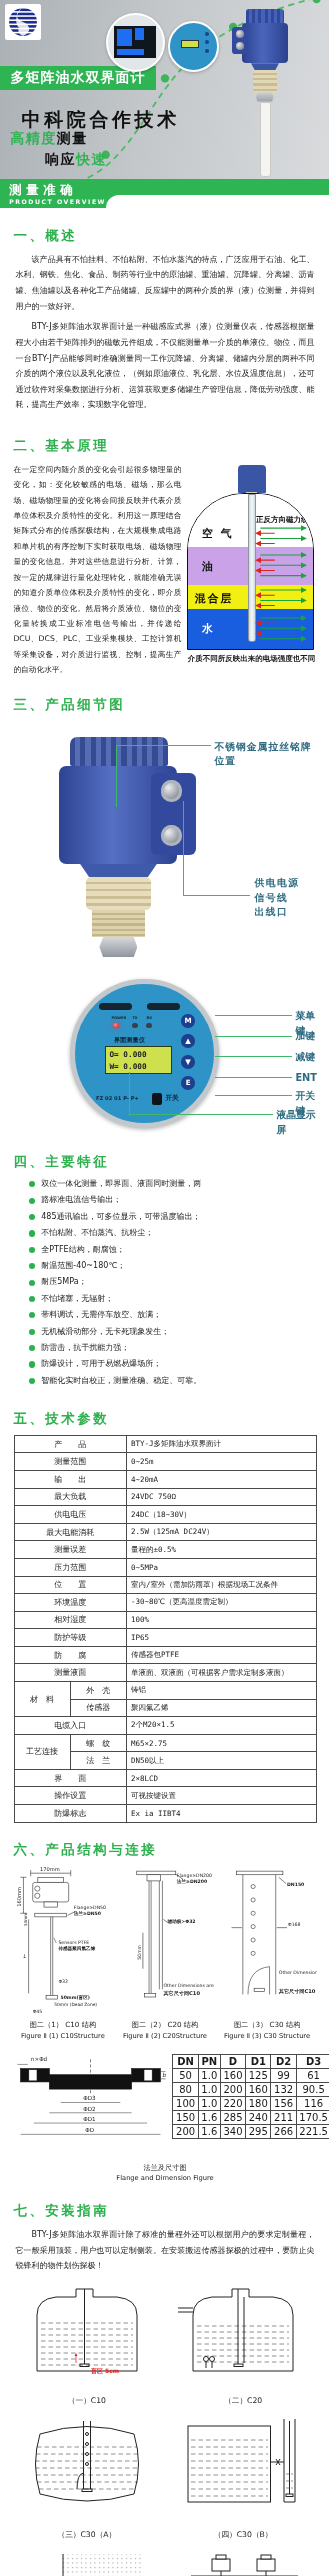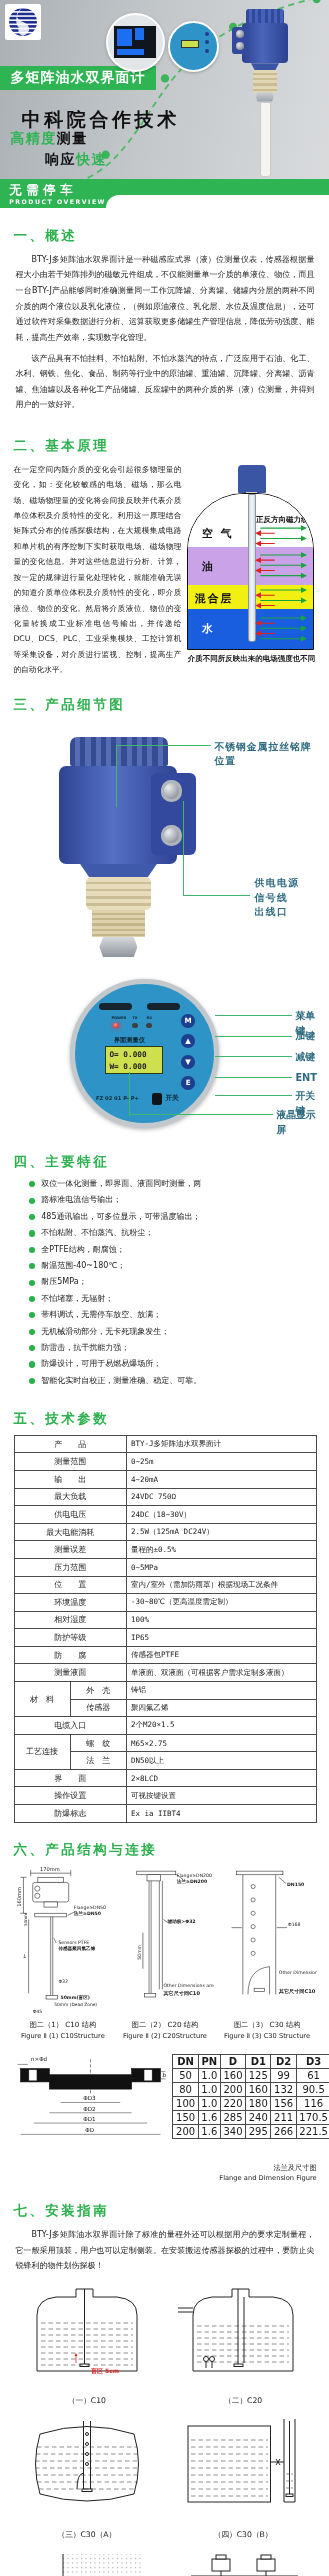--- a/index.html
+++ b/index.html
@@ -75,21 +75,21 @@
   .h-thread2{position:absolute;left:33px;top:173px;width:53px;height:27px;background:repeating-linear-gradient(180deg,#ded2ac 0 3.1px,#c2b589 3.1px 5.2px);}
   .h-nut{position:absolute;left:40px;top:200px;width:38px;height:20.6px;background:linear-gradient(180deg,#d6d9dd,#8f959e);clip-path:polygon(10% 0,90% 0,100% 50%,90% 100%,10% 100%,0 50%);}
   .ann{position:absolute;font-size:9.8px;font-weight:bold;color:#2e6b80;line-height:1.45;}
   .aline{position:absolute;background:#3cb868;}
   .panelfig{position:relative;height:155px;}
   .panel{position:absolute;left:57px;top:0;width:139px;height:139px;border-radius:50%;background:#2e93c6;border:5.2px solid #c3c8cd;box-shadow:0 1.5px 4.1px rgba(0,0,0,.3);}
   .slot{position:absolute;top:18.5px;width:33px;height:7.2px;background:#15242e;border-radius:4.1px;}
   .led{position:absolute;top:39px;width:5.2px;height:5.2px;border-radius:50%;}
   .ledlbl{position:absolute;top:32px;font-size:3.6px;color:#0e2733;font-weight:bold;}
   .ptitle{position:absolute;left:0;right:31px;top:52px;text-align:center;font-size:6.2px;font-weight:bold;color:#0e2733;}
-  .lcd{position:absolute;left:30px;top:62px;width:58px;height:28px;background:#cfe04e;border:1.5px solid #2a3a12;font-family:"DejaVu Sans Mono","Liberation Mono",monospace;font-size:7.7px;font-weight:bold;color:#222;padding:2.1px 3.1px;box-sizing:border-box;line-height:1.45;}
+  .lcd{position:absolute;left:30px;top:62px;width:67px;height:28px;background:#cfe04e;border:1.5px solid #2a3a12;font-family:"DejaVu Sans Mono","Liberation Mono",monospace;font-size:7.7px;font-weight:bold;color:#222;padding:2.1px 3.1px;box-sizing:border-box;line-height:1.45;}
   .pbtn{position:absolute;right:19.6px;width:13.4px;height:13.4px;border-radius:50%;background:#1d3f8f;color:#fff;text-align:center;line-height:13.4px;font-size:7.2px;font-weight:bold;}
   .pswitch{position:absolute;left:77px;top:109px;width:9.3px;height:11.3px;background:#101418;border-radius:2.1px;}
   .pcode{position:absolute;left:20.6px;top:111px;font-size:5.2px;font-weight:bold;color:#0e2733;}
   .pswlbl{position:absolute;left:90px;top:110px;font-size:6.7px;font-weight:bold;color:#0e2733;}
 
   
   .features{list-style:none;margin:2.1px 0 0 15.5px;padding:0;}
   .features li{display:flex;align-items:flex-start;font-size:8px;line-height:1.6;margin-bottom:3.6px;}
   .features .dot{flex:none;width:6.2px;height:6.2px;border-radius:50%;background:#27b24a;margin:3.1px 6.2px 0 0;}
 
@@ -176,28 +176,28 @@
           <i style="top:15.5px;"></i>
         </div>
       <div class="dev-neck"></div>
         <div class="dev-thread"></div>
         <div class="dev-nut"></div>
         <div class="dev-probe"></div>
     </div>
   </div>
 
   <div class="band">
-    <div class="zh">无需停车</div>
+    <div class="zh">测量准确</div>
     <div class="en">PRODUCT OVERVIEW</div>
   </div>
 
   <div class="sec">
     <div class="sec-h">一、概述</div>
+    <p class="para">该产品具有不怕挂料、不怕粘附、不怕水蒸汽的特点，广泛应用于石油、化工、水利、钢铁、焦化、食品、制药等行业中的原油罐、重油罐、沉降罐、分离罐、沥青罐、焦油罐以及各种化工产品储罐、反应罐中的两种介质的界（液）位测量，并得到用户的一致好评。</p>
     <p class="para">BTY-J多矩阵油水双界面计是一种磁感应式界（液）位测量仪表，传感器根据量程大小由若干矩阵排列的磁敏元件组成，不仅能测量单一介质的单液位、物位，而且一台BTY-J产品能够同时准确测量同一工作沉降罐、分离罐、储罐内分层的两种不同介质的两个液位以及乳化液位，（例如原油液位、乳化层、水位及温度信息），还可通过软件对采集数据进行分析、运算获取更多储罐生产管理信息，降低劳动强度、能耗，提高生产效率，实现数字化管理。</p>
-    <p class="para">该产品具有不怕挂料、不怕粘附、不怕水蒸汽的特点，广泛应用于石油、化工、水利、钢铁、焦化、食品、制药等行业中的原油罐、重油罐、沉降罐、分离罐、沥青罐、焦油罐以及各种化工产品储罐、反应罐中的两种介质的界（液）位测量，并得到用户的一致好评。</p>
   </div>
 
   <div class="sec">
     <div class="sec-h">二、基本原理</div>
     <div class="principle">
       <div class="ptext">在一定空间内随介质的变化会引起很多物理量的变化，如：变化较敏感的电场、磁场，那么电场、磁场物理量的变化将会间接反映并代表介质单位体积及介质特性的变化。利用这一原理结合矩阵式分布的传感探极结构，在大规模集成电路和单片机的有序控制下实时获取电场、磁场物理量的变化信息。并对这些信息进行分析、计算，按一定的规律进行量化处理转化，就能准确无误的知道介质单位体积及介质特性的变化，即介质液位、物位的变化。然后将介质液位、物位的变化量转换成工业标准电信号输出，并传递给DCU、DCS、PLC、工业采集模块、工控计算机等采集设备，对介质进行监视、控制，提高生产的自动化水平。</div>
       <div class="pright">
         <div class="mini-dev">
             <div class="md"></div>
           </div>
@@ -672,21 +672,21 @@
                 <td>295</td>
                 <td>266</td>
                 <td>221.5</td>
                 <td>24</td>
                 <td>8×22</td>
               </tr>
             </tbody>
         </table>
       </div>
     </div>
-    <div class="figcap" style="margin-top:4.1px;text-align:right;">
+    <div class="figcap" style="margin-top:4.1px;">
       <div>法兰及尺寸图</div>
       <div class="en">Flange and Dimension Figure</div>
     </div>
   </div>
 
   <div class="sec">
     <div class="sec-h">七、安装指南</div>
     <p class="para">BTY-J多矩阵油水双界面计除了标准的量程外还可以根据用户的要求定制量程，它一般采用顶装，用户也可以定制侧装。在安装搬运传感器探极的过程中，要防止尖锐锋利的物件划伤探极！</p>
 
     <div class="installs">

